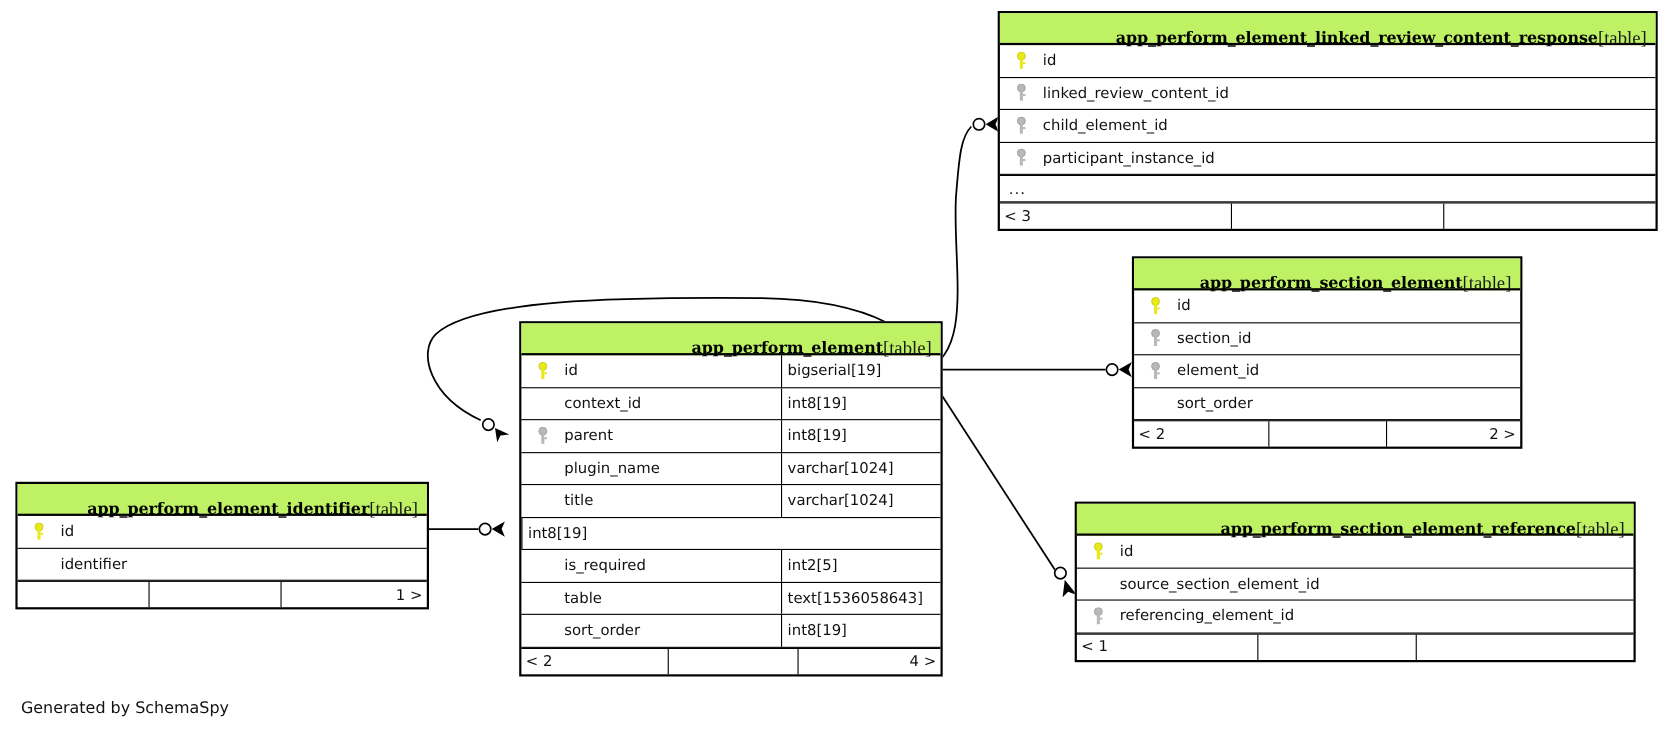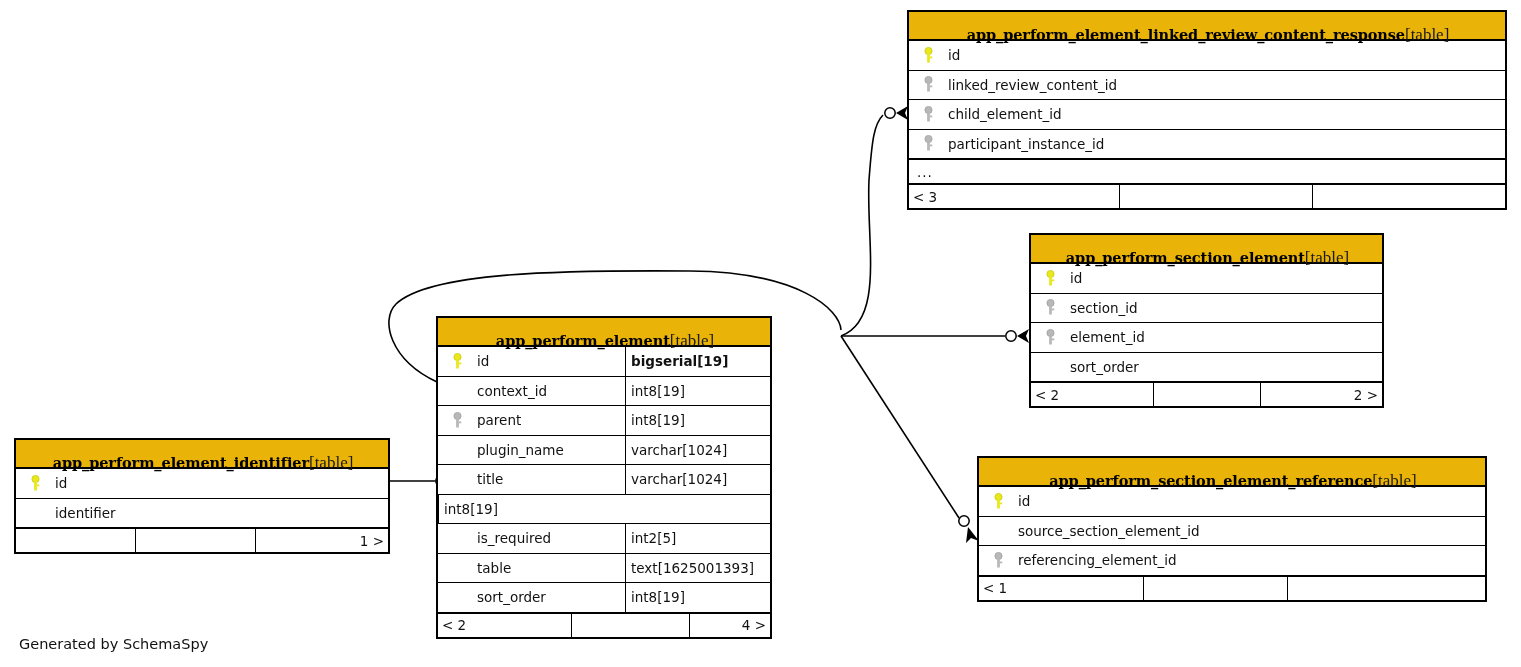--- a/index.html
+++ b/index.html
@@ -45,22 +45,22 @@
   .tbl {
     position: absolute;
     z-index: 2;
     box-sizing: border-box;
     border: 2px solid #000000;
     background: #ffffff;
   }
   .tbl-head {
     display: flex;
     align-items: center;
-    justify-content: center;
-    background: #eab308;
+    justify-content: flex-end;
+    background: #bef264;
     border-bottom: 2px solid #000000;
     box-sizing: border-box;
     height: 29px;
     padding: 18px 8px 0 10px;
   }
   .tbl-title {
     font-family: "DejaVu Serif", "Liberation Serif", serif;
     font-weight: bold;
     font-size: 14.5px;
     color: #000000;
@@ -402,38 +402,38 @@
       </div>
     </div>
 
     <div class="foot">
       <div class="foot-cell left" style="width:119px;"></div>
       <div class="foot-cell mid" style="width:120px;"></div>
       <div class="foot-cell right" style="flex:1;">1 &gt;</div>
     </div>
   </div>
 
-  <div class="tbl" style="left:436px; top:292px; width:336px;margin-top:24px;">
+  <div class="tbl" style="left:472px; top:292px; width:385px;">
     <div class="tbl-head">
       <span class="tbl-title">app_perform_element</span>
       <span class="tbl-tag">[table]</span>
     </div>
 
     <div class="row">
       <div class="row-name">
         <span class="keycell">
           <svg width="11" height="17" viewBox="0 0 11 17">
               <circle cx="5.5" cy="4" r="3.6" fill="#e8e81c" stroke="#c9c90f" stroke-width="0.8"></circle>
               <rect x="4.1" y="6.5" width="2.8" height="9" fill="#e8e81c"></rect>
               <rect x="6.9" y="9.5" width="2.4" height="1.8" fill="#e8e81c"></rect>
             </svg>
         </span>
         <span class="colname">id</span>
       </div>
-      <div class="row-type" style="width:145px;font-weight:bold;">
+      <div class="row-type" style="width:145px;">
         <span class="coltype">bigserial[19]</span>
       </div>
     </div>
 
     <div class="row">
       <div class="row-name">
         <span class="keycell"></span>
         <span class="colname">context_id</span>
       </div>
       <div class="row-type" style="width:145px;">
@@ -492,21 +492,21 @@
         <span class="coltype">int2[5]</span>
       </div>
     </div>
 
     <div class="row">
       <div class="row-name">
         <span class="keycell"></span>
         <span class="colname">table</span>
       </div>
       <div class="row-type" style="width:145px;">
-        <span class="coltype">text[1625001393]</span>
+        <span class="coltype">text[1536058643]</span>
       </div>
     </div>
 
     <div class="row">
       <div class="row-name">
         <span class="keycell"></span>
         <span class="colname">sort_order</span>
       </div>
       <div class="row-type" style="width:145px;">
         <span class="coltype">int8[19]</span>

